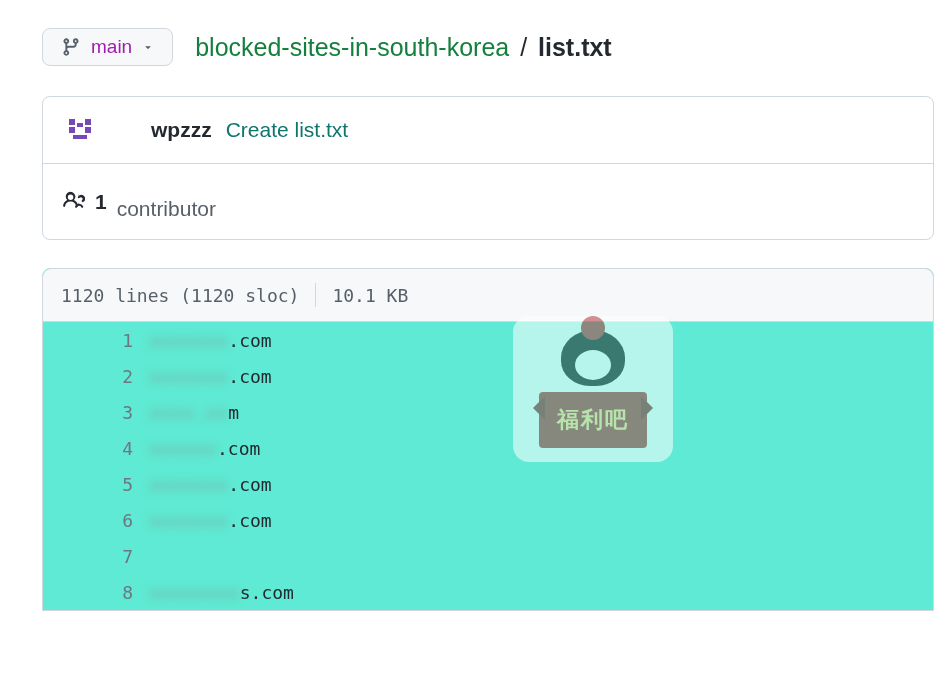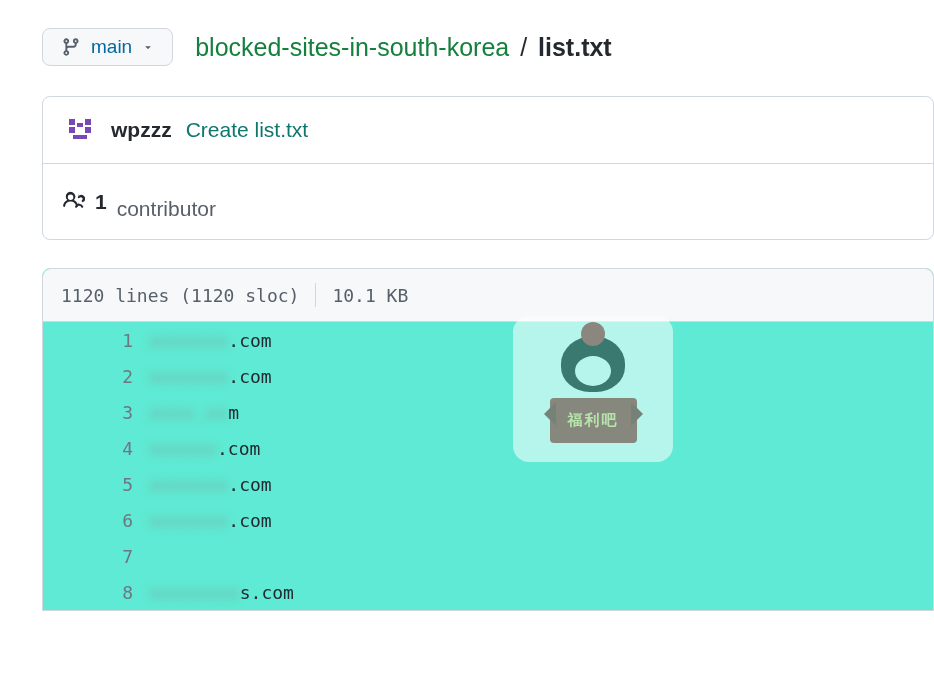--- a/index.html
+++ b/index.html
@@ -16,21 +16,21 @@
       gap: 22px;
       margin-bottom: 30px;
     }
     .branch-btn {
       display: inline-flex;
       align-items: center;
       gap: 10px;
       padding: 7px 18px;
       font-size: 19px;
       font-weight: 500;
-      color: #0369a1;
+      color: #a21caf;
       background: #f6f8fa;
       border: 1px solid #d0d7de;
       border-radius: 8px;
       cursor: pointer;
     }
     .branch-btn svg { display: block; }
     .breadcrumb {
       font-size: 25px;
       font-weight: 400;
       color: #24292f;
@@ -70,20 +70,21 @@
       display: inline-flex;
       align-items: center;
       justify-content: center;
       position: relative;
     }
     .avatar svg { display:block; }
     .commit-author {
       font-weight: 600;
       font-size: 21px;
       color: #24292f;
+      margin-left: 40px;
     }
     .commit-msg {
       font-size: 21px;
       color: #0f766e;
     }
     .contrib-row {
       display: flex;
       align-items: center;
       gap: 10px;
       padding: 18px 20px;
@@ -189,21 +190,21 @@
       background:#b23838;
       border-radius:50%;
     }
     .watermark .banner {
       background: #a83939;
       color: #ffe08a;
       font-weight:700;
       padding: 13px 18px;
       border-radius: 4px;
       font-family: sans-serif;
-      font-size: 15px;
+      font-size: 22px;
       letter-spacing: 2px;
       position:relative;
     }
     .watermark .banner::before,
     .watermark .banner::after {
       content:"";
       position:absolute;
       top:4px;
       border: 12px solid transparent;
     }

